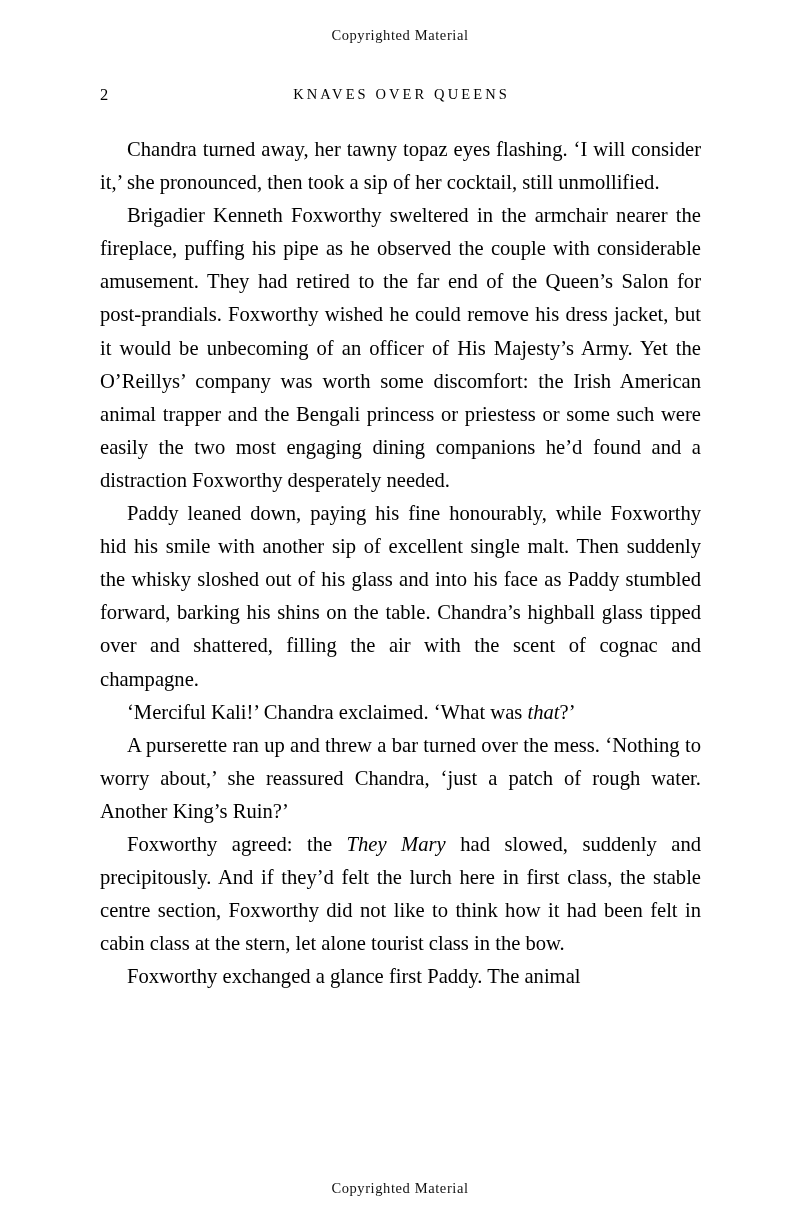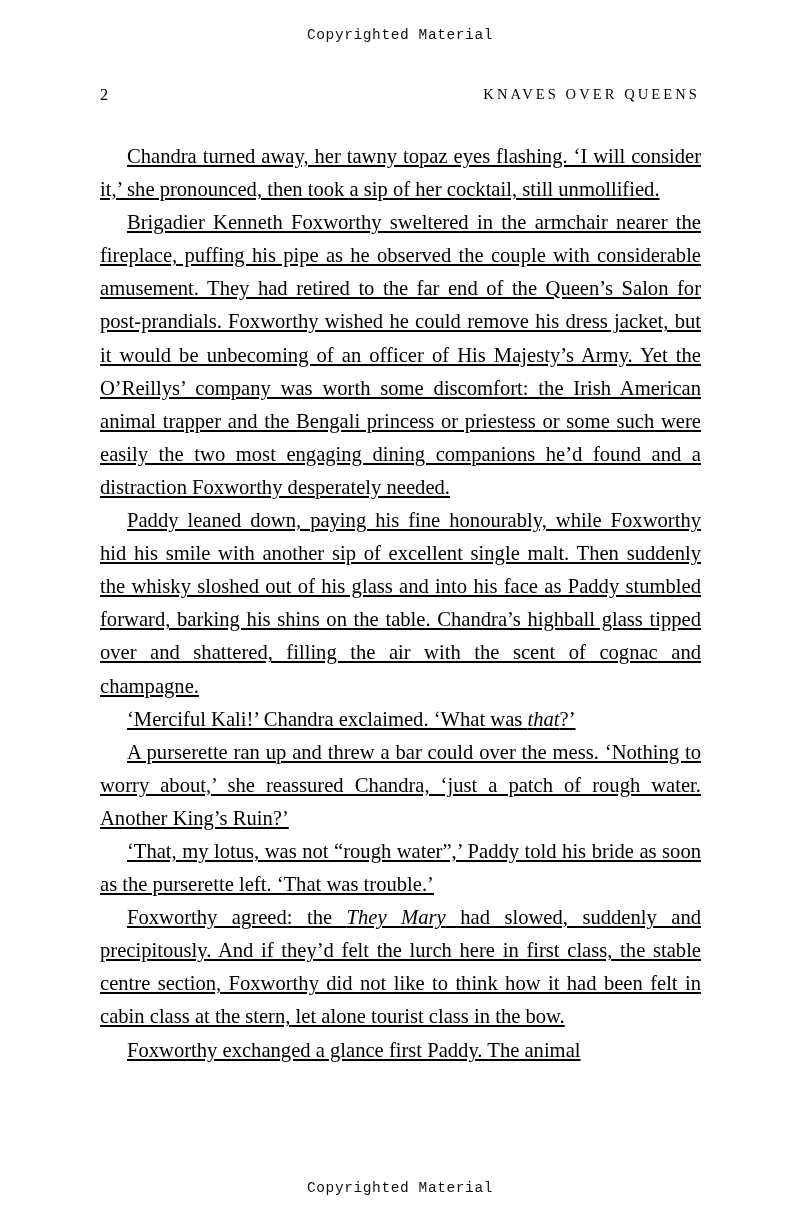--- a/index.html
+++ b/index.html
@@ -19,21 +19,21 @@
     position: absolute;
     top: 0; left: 0;
     width: 800px;
     height: 1223px;
   }
   .watermark {
     position: absolute;
     left: 0;
     width: 800px;
     text-align: center;
-    font-family: Liberation Mono, monospace;
+    font-family: Liberation Serif, serif;
     font-size: 14.5px;
     letter-spacing: 0.6px;
     color: #111;
   }
   .watermark-top { top: 27px; }
   .watermark-bottom { top: 1180px; }
 
   .running-head {
     position: absolute;
     top: 85px;
@@ -47,38 +47,37 @@
     top: 0;
     font-size: 16.5px;
     font-family: "Liberation Serif", serif;
     color: #000;
   }
   .book-title {
     position: absolute;
     left: 0;
     top: 1px;
     width: 600px;
-    text-align: right;
+    text-align: center;
     font-size: 14.5px;
     letter-spacing: 3.1px;
     text-indent: 3.1px;
     color: #000;
   }
 
   .body-text {
     position: absolute;
-    top: 140px;
+    top: 133px;
     left: 100px;
     width: 601px;
     font-size: 20.6px;
     line-height: 33.1px;
     text-align: justify;
     text-justify: inter-word;
     hyphens: none;
-    text-decoration: underline;
   }
   .body-text p {
     margin: 0;
     text-indent: 27px;
   }
   .body-text p.first {
     text-indent: 27px;
   }
   em { font-style: italic; }
 </style>
@@ -92,21 +91,20 @@
   <div class="running-head">
     <span class="folio">2</span>
     <span class="book-title">KNAVES OVER QUEENS</span>
   </div>
 
   <div class="body-text">
       <p class="first">Chandra turned away, her tawny topaz eyes flashing. ‘I will consider it,’ she pronounced, then took a sip of her cocktail, still unmollified.</p>
       <p>Brigadier Kenneth Foxworthy sweltered in the armchair nearer the fireplace, puffing his pipe as he observed the couple with considerable amusement. They had retired to the far end of the Queen’s Salon for post-prandials. Foxworthy wished he could remove his dress jacket, but it would be unbecoming of an officer of His Majesty’s Army. Yet the O’Reillys’ company was worth some discomfort: the Irish American animal trapper and the Bengali princess or priestess or some such were easily the two most engaging dining companions he’d found and a distraction Foxworthy desperately needed.</p>
       <p>Paddy leaned down, paying his fine honourably, while Foxworthy hid his smile with another sip of excellent single malt. Then suddenly the whisky sloshed out of his glass and into his face as Paddy stumbled forward, barking his shins on the table. Chandra’s highball glass tipped over and shattered, filling the air with the scent of cognac and champagne.</p>
       <p>‘Merciful Kali!’ Chandra exclaimed. ‘What was <em>that</em>?’</p>
-      <p>A purserette ran up and threw a bar could over the mess. ‘Nothing to worry about,’ she reassured Chandra, ‘just a patch of rough water. Another King’s Ruin?’</p>
-      <p>‘That, my lotus, was not “rough water”,’ Paddy told his bride as soon as the purserette left. ‘That was trouble.’</p>
+      <p>A purserette ran up and threw a bar turned over the mess. ‘Nothing to worry about,’ she reassured Chandra, ‘just a patch of rough water. Another King’s Ruin?’</p>
       <p>Foxworthy agreed: the <em>They Mary</em> had slowed, suddenly and precipitously. And if they’d felt the lurch here in first class, the stable centre section, Foxworthy did not like to think how it had been felt in cabin class at the stern, let alone tourist class in the bow.</p>
       <p>Foxworthy exchanged a glance first Paddy. The animal</p>
     </div>
 
   <div class="watermark watermark-bottom">Copyrighted Material</div>
 
 </div>
 
 </body></html>

